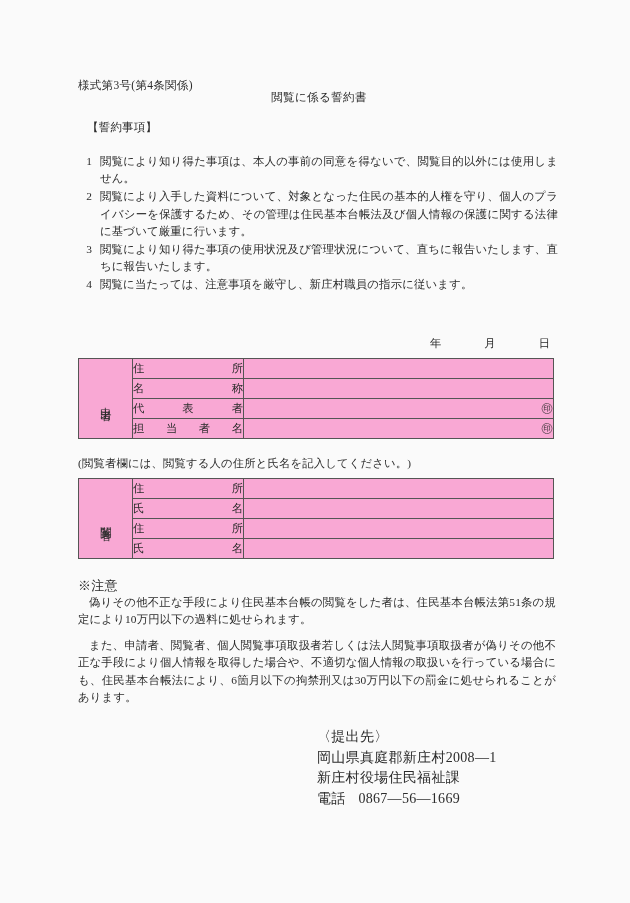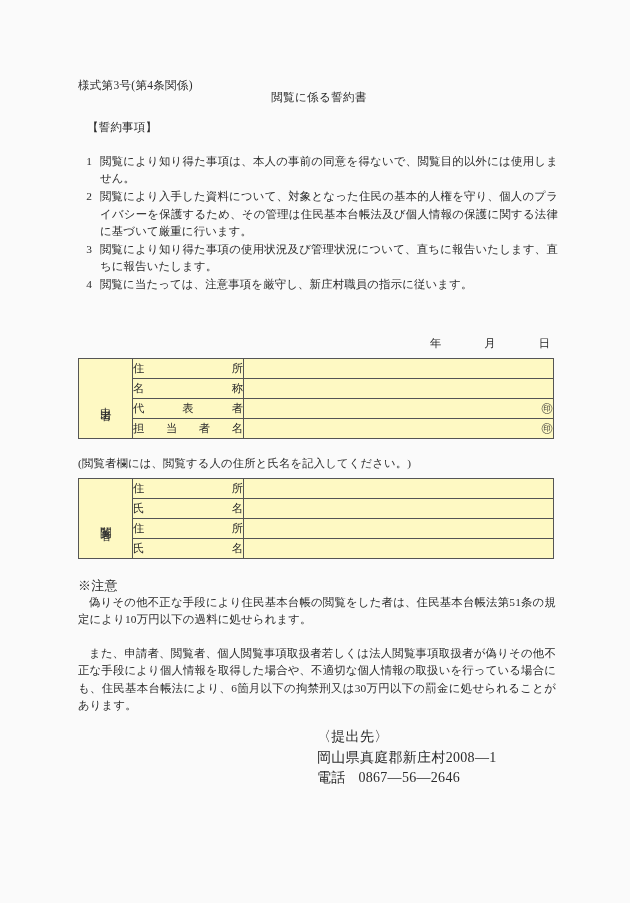--- a/index.html
+++ b/index.html
@@ -87,21 +87,21 @@
     display: flex;
     justify-content: space-between;
     font-size: 11.3px;
   }
 
   
   table.form-table {
     position: absolute;
     border-collapse: collapse;
     table-layout: fixed;
-    background: #fef9c3;
+    background: #f9a8d4;
   }
   table.form-table td {
     border: 1px solid #555;
     font-size: 11.3px;
     padding: 0;
     vertical-align: middle;
   }
   .col-group { width: 54px; }
   .col-label { width: 111px; }
   .col-field { width: 310px; }
@@ -165,21 +165,21 @@
   }
   .notice-para {
     font-size: 11.4px;
     line-height: 17.4px;
     text-align: justify;
     text-justify: inter-character;
     text-indent: 11px;
     letter-spacing: 0.15px;
     margin: 0;
   }
-  .notice-para + .notice-para { margin-top: 16px; }
+  .notice-para + .notice-para { margin-top: 8px; }
 
   
   .submit-block {
     position: absolute;
     left: 317px; top: 727px;
     font-size: 14px;
     line-height: 20.5px;
   }
   .submit-block div {
     letter-spacing: 0.3px;
@@ -309,19 +309,20 @@
 
   <div class="notice-heading">※注意</div>
   <div class="notice-body">
     <p class="notice-para">偽りその他不正な手段により住民基本台帳の閲覧をした者は、住民基本台帳法第51条の規定により10万円以下の過料に処せられます。</p>
     <p class="notice-para">また、申請者、閲覧者、個人閲覧事項取扱者若しくは法人閲覧事項取扱者が偽りその他不正な手段により個人情報を取得した場合や、不適切な個人情報の取扱いを行っている場合にも、住民基本台帳法により、6箇月以下の拘禁刑又は30万円以下の罰金に処せられることがあります。</p>
   </div>
 
   <div class="submit-block">
     <div>〈提出先〉</div>
     <div>岡山県真庭郡新庄村2008—1</div>
+    <div>新庄村役場住民福祉課</div>
     <div>
       <span class="tel-label">電話</span>
-      <span>0867—56—2646</span>
+      <span>0867—56—1669</span>
     </div>
   </div>
 
 </div>
 
 </body></html>

